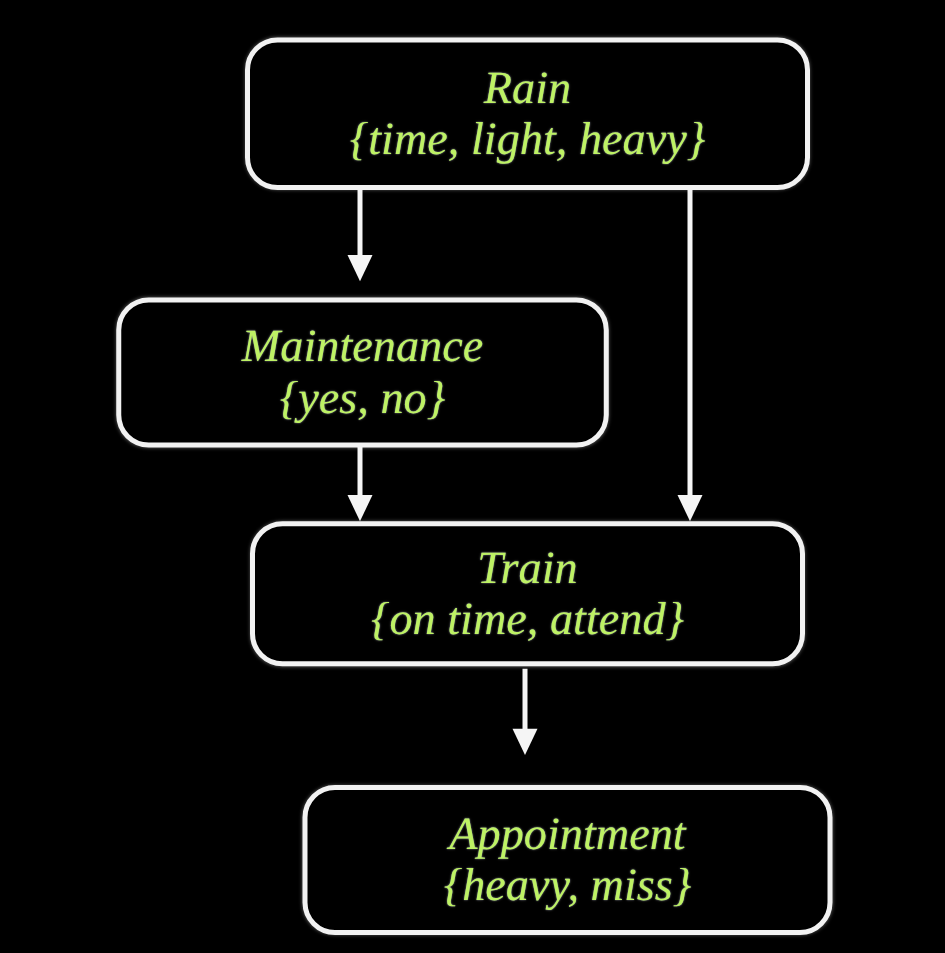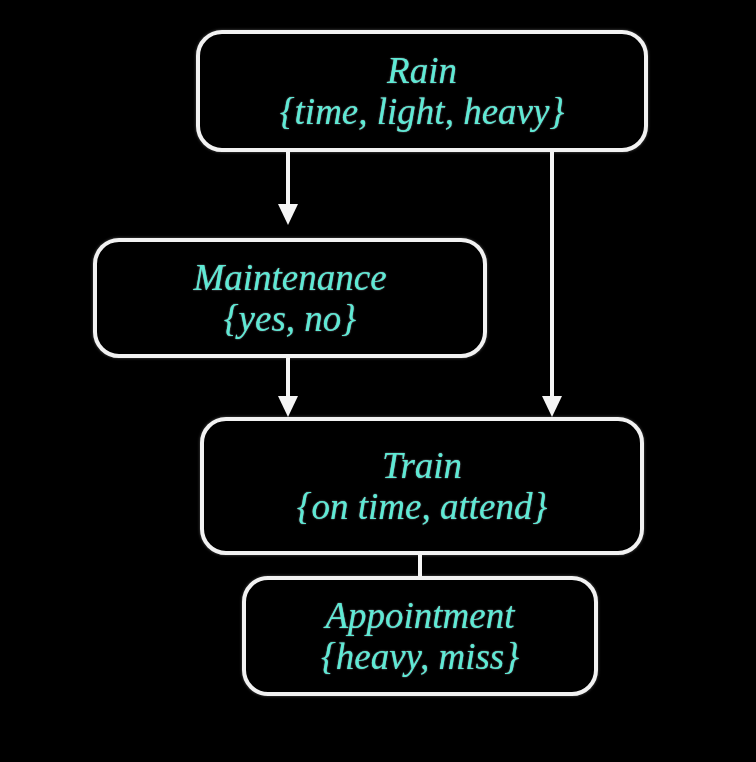--- a/index.html
+++ b/index.html
@@ -23,34 +23,34 @@
     border-radius: 26px;
     display: flex;
     flex-direction: column;
     align-items: center;
     justify-content: center;
     text-align: center;
     box-shadow: 0 0 3px rgba(255,255,255,0.35);
   }
   .node-title,
   .node-states {
-    color: #5eead4;
+    color: #bef264;
     font-style: italic;
     line-height: 1.06;
     white-space: nowrap;
     text-shadow: 0 0 1px rgba(190,210,255,0.55), 0 0 2px rgba(255,245,230,0.35);
   }
   .node-title { font-size: 37px; }
   .node-states { font-size: 37px; margin-top: 2px; }
 
   
   #node-rain        { left: 196px; top: 30px;  width: 452px; height: 122px; }
   #node-maintenance { left: 93px;  top: 238px; width: 394px; height: 120px; }
-  #node-train       { left: 200px; top: 417px; width: 444px; height: 138px; }
-  #node-appointment { left: 242px; top: 576px; width: 356px; height: 120px; }
+  #node-train       { left: 200px; top: 417px; width: 444px; height: 116px; }
+  #node-appointment { left: 242px; top: 628px; width: 424px; height: 120px; }
 
   .edge {
     position: absolute;
     overflow: visible;
   }
   .edge svg { display: block; overflow: visible; }
   .edge-line {
     stroke: #f5f5f5;
     stroke-width: 4;
     fill: none;

